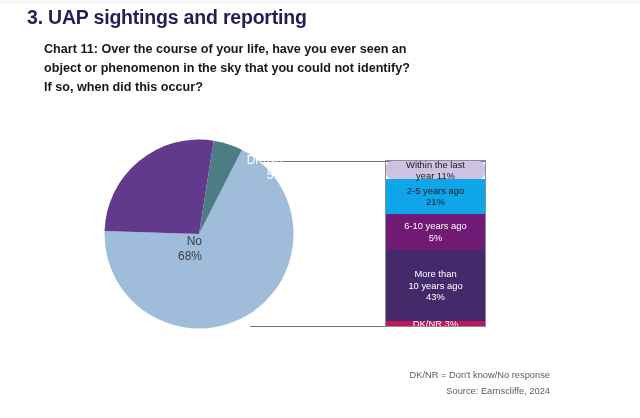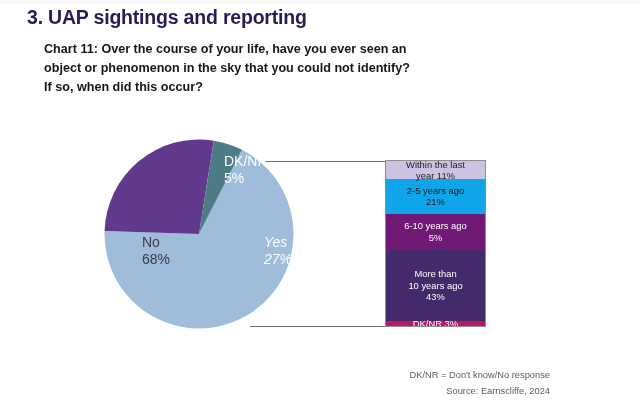--- a/index.html
+++ b/index.html
@@ -61,22 +61,22 @@
     position: absolute;
     left: 104px;
     top: 139px;
     width: 190px;
     height: 190px;
   }
   .pie-svg { display: block; }
 
   .pie-label {
     position: absolute;
-    text-align: left;
-    font-size: 14px;
+    text-align: right;
+    font-size: 12px;
     line-height: 1.22;
     pointer-events: none;
   }
   .pie-label .l1 { display: block; }
   .pie-label .l2 { display: block; }
 
   .pie-label-no {
     left: 38px;
     top: 95px;
     width: 60px;
@@ -190,21 +190,21 @@
       <span class="l2">27%</span>
     </div>
 
     <div class="pie-label pie-label-dknr">
       <span class="l1">DK/NR</span>
       <span class="l2">5%</span>
     </div>
   </div>
 
   <div class="stack" id="stacked-bar">
-      <div class="seg" style="height: 11%; background: rgb(205, 194, 226); color: rgb(27, 27, 32);">
+      <div class="seg" style="height: 11%; background: rgb(205, 194, 226); color: rgb(27, 27, 32); border-radius: 6px;">
         <div>
           <span>Within the last</span>
           <span>year 11%</span>
         </div>
       </div>
       <div class="seg" style="height: 21%; background: #0ea5e9; color: rgb(27, 27, 32);">
         <div>
           <span>2-5 years ago</span>
           <span>21%</span>
         </div>

